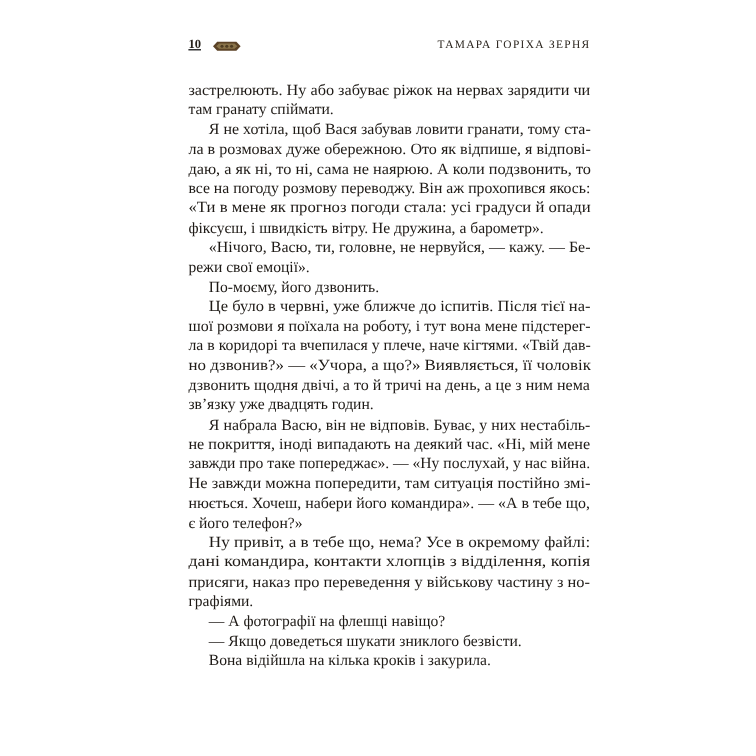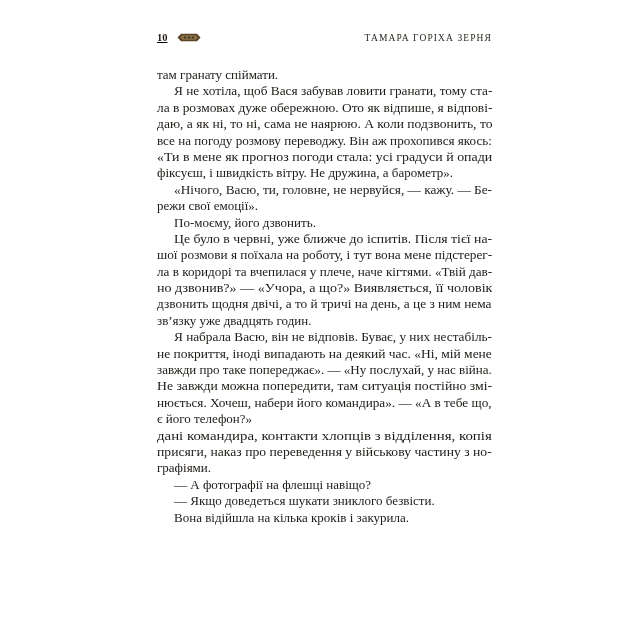--- a/index.html
+++ b/index.html
@@ -15,21 +15,21 @@
     position: absolute;
     left: 157px;
     top: 31px;
     width: 335px;
     height: 15px;
     display: flex;
     align-items: center;
   }
   .header-left {
     display: flex;
-    align-items: flex-start;
+    align-items: center;
     gap: 9px;
     text-decoration: underline;
   }
   .pagenum {
     font-size: 10.5px;
     font-weight: bold;
     color: #262019;
     line-height: 1;
   }
   .ornament { display: block; }
@@ -75,20 +75,21 @@
         <path d="M3.2 4.5 L5.6 2.3 L18.4 2.3 L20.8 4.5 L18.4 6.7 L5.6 6.7 Z" fill="#8a744a"></path>
         <circle cx="8" cy="4.5" r="1.3" fill="#4e3c22"></circle>
         <circle cx="12" cy="4.5" r="1.3" fill="#4e3c22"></circle>
         <circle cx="16" cy="4.5" r="1.3" fill="#4e3c22"></circle>
       </svg>
     </div>
     <div class="running-head">ТАМАРА ГОРІХА ЗЕРНЯ</div>
   </div>
 
   <div class="textblock">
+      <div class="tline just"><span style="transform: scaleX(1.04037);">застрелюють. Ну або забуває ріжок на нервах зарядити чи</span></div>
       <div class="tline"><span>там гранату спіймати.</span></div>
       <div class="tline ind just"><span style="transform: scaleX(1.02251);">Я не хотіла, щоб Вася забував ловити гранати, тому ста-</span></div>
       <div class="tline just"><span style="transform: scaleX(1.03077);">ла в розмовах дуже обережною. Ото як відпише, я відпові-</span></div>
       <div class="tline just"><span style="transform: scaleX(1.04361);">даю, а як ні, то ні, сама не наярюю. А коли подзвонить, то</span></div>
       <div class="tline just"><span style="transform: scaleX(1.00904);">все на погоду розмову переводжу. Він аж прохопився якось:</span></div>
       <div class="tline just"><span style="transform: scaleX(1.07029);">«Ти в мене як прогноз погоди стала: усі градуси й опади</span></div>
       <div class="tline"><span>фіксуєш, і швидкість вітру. Не дружина, а барометр».</span></div>
       <div class="tline ind just"><span style="transform: scaleX(1.02251);">«Нічого, Васю, ти, головне, не нервуйся, — кажу. — Бе-</span></div>
       <div class="tline"><span>режи свої емоції».</span></div>
       <div class="tline ind"><span>По-моєму, його дзвонить.</span></div>
@@ -97,20 +98,21 @@
       <div class="tline just"><span style="transform: scaleX(1.01208);">ла в коридорі та вчепилася у плече, наче кігтями. «Твій дав-</span></div>
       <div class="tline just"><span style="transform: scaleX(1.08414);">но дзвонив?» — «Учора, а що?» Виявляється, її чоловік</span></div>
       <div class="tline just"><span style="transform: scaleX(1.02761);">дзвонить щодня двічі, а то й тричі на день, а це з ним нема</span></div>
       <div class="tline"><span>зв’язку уже двадцять годин.</span></div>
       <div class="tline ind just"><span style="transform: scaleX(1.01923);">Я набрала Васю, він не відповів. Буває, у них нестабіль-</span></div>
       <div class="tline just"><span style="transform: scaleX(1.03715);">не покриття, іноді випадають на деякий час. «Ні, мій мене</span></div>
       <div class="tline just"><span style="transform: scaleX(1); text-align: right;">завжди про таке попереджає». — «Ну послухай, у нас війна.</span></div>
       <div class="tline just"><span style="transform: scaleX(1.05346);">Не завжди можна попередити, там ситуація постійно змі-</span></div>
       <div class="tline just"><span style="transform: scaleX(1.01824);">нюється. Хочеш, набери його командира». — «А в тебе що,</span></div>
       <div class="tline"><span>є його телефон?»</span></div>
+      <div class="tline ind just"><span style="transform: scaleX(1.10035);">Ну привіт, а в тебе що, нема? Усе в окремому файлі:</span></div>
       <div class="tline just"><span style="transform: scaleX(1.14334);">дані командира, контакти хлопців з відділення, копія</span></div>
       <div class="tline just"><span style="transform: scaleX(1.05016);">присяги, наказ про переведення у військову частину з но-</span></div>
       <div class="tline"><span>графіями.</span></div>
       <div class="tline ind"><span>— А фотографії на флешці навіщо?</span></div>
       <div class="tline ind"><span>— Якщо доведеться шукати зниклого безвісти.</span></div>
       <div class="tline ind"><span>Вона відійшла на кілька кроків і закурила.</span></div>
     </div>
 
 </div>
 

